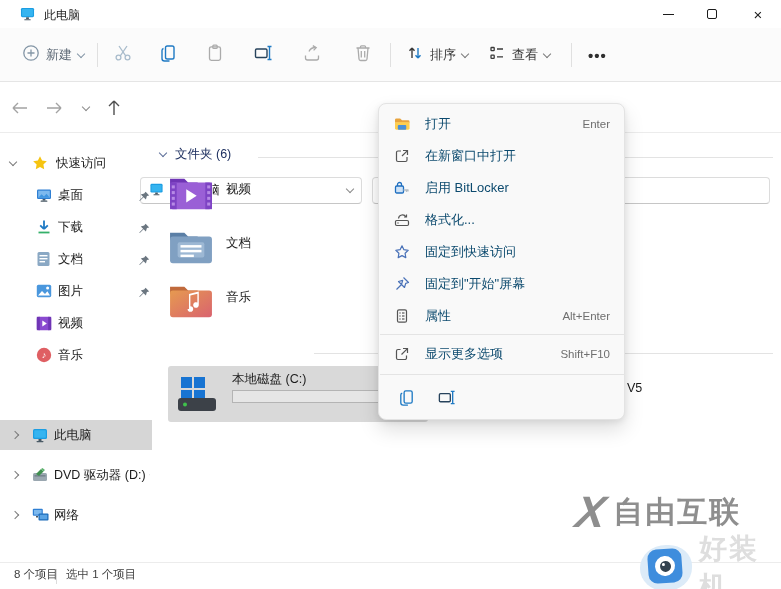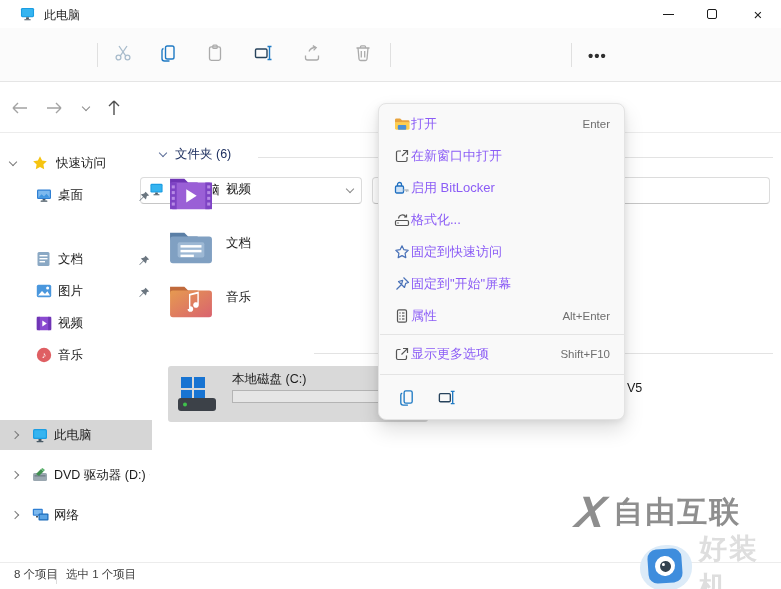--- a/index.html
+++ b/index.html
@@ -69,21 +69,21 @@
   .drive-cap { position:absolute; left:64px; top:40px; font-size:11.5px; color:#5d5d5d; white-space:nowrap; }
   .clipped-txt { position:absolute; left:475px; top:248px; font-size:12.5px; color:#1b1b1b; }
 
   
   .menu { position:absolute; left:378px; top:103px; width:247px; height:317px; background:#f9f9f9;
           border:1px solid #e3e3e3; border-radius:8px;
           box-shadow:0 10px 20px rgba(0,0,0,.13), 0 2px 6px rgba(0,0,0,.08); }
   .mi { position:absolute; left:5px; width:237px; height:32px; display:flex; align-items:center;
         border-radius:4px; padding:0 11px 0 9px; }
   .mic { width:18px; display:flex; justify-content:center; }
-  .mil { font-size:13px; color:#8b5cf6; }
+  .mil { font-size:13px; color:#0c4a6e; margin-left:14px; }
   .mis { margin-left:auto; font-size:11.5px; color:#6f6f6f;text-align:right; }
   .msep { position:absolute; left:1px; width:245px; height:1px; background:#e4e4e4; }
   .mqbtn { position:absolute; width:34px; height:30px; display:flex; align-items:center; justify-content:center; border-radius:4px; }
 
   
   .statusbar { position:absolute; left:0; top:562px; width:781px; height:27px; background:#fff;
                border-top:1px solid #ececec; }
   .st-txt { position:absolute; top:4px; font-size:11.5px; color:#3f3f3f; }
   .st-div { position:absolute; left:56px; top:6px; width:1px; height:15px; background:#dcdcdc; }
 
@@ -122,20 +122,30 @@
       </div>
     <div class="wbtn max">
         <span class="glyph-max"></span>
       </div>
     <div class="wbtn cls">
         <span class="glyph-cls">×</span>
       </div>
   </div>
 
   <div class="toolbar">
+    <div class="tbtn" style="left:16px">
+      <span>
+        <svg width="18" height="18" viewBox="0 0 18 18" fill="none" stroke="#8496a6" stroke-width="1.3">
+            <circle cx="9" cy="9" r="7.2"></circle>
+            <path d="M9 5.5v7M5.5 9h7"></path>
+          </svg>
+      </span>
+      <span class="tb-label">新建</span>
+      <span class="chev" style="border-color:#8496a6"></span>
+    </div>
     <div class="tb-divider" style="left:97px"></div>
 
     <div class="iconbtn" style="left:107px">
       <span><svg width="20" height="20" viewBox="0 0 20 20" fill="none" stroke="#a9bccc" stroke-width="1.3">
             <circle cx="5.5" cy="14.5" r="2.4"></circle>
             <circle cx="14.5" cy="14.5" r="2.4"></circle>
             <path d="M7.3 12.8L14 3M12.7 12.8L6 3"></path>
           </svg></span>
     </div>
     <div class="iconbtn" style="left:152px">
@@ -165,20 +175,37 @@
     </div>
     <div class="iconbtn" style="left:347px">
       <span><svg width="20" height="20" viewBox="0 0 20 20" fill="none" stroke="#ababab" stroke-width="1.3">
             <path d="M3.5 5h13M7.5 5V3.8a1 1 0 0 1 1-1h3a1 1 0 0 1 1 1V5"></path>
             <path d="M5 5l1 11a1.6 1.6 0 0 0 1.6 1.5h4.8A1.6 1.6 0 0 0 14 16l1-11"></path>
             <path d="M8.3 8v6.5M11.7 8v6.5"></path>
           </svg></span>
     </div>
 
     <div class="tb-divider" style="left:390px"></div>
+    <div class="tbtn" style="left:400px">
+      <span><svg width="18" height="18" viewBox="0 0 18 18" fill="none" stroke-width="1.4">
+            <path d="M6 14V4M6 4L3.5 6.8M6 4l2.5 2.8" stroke="#3a3a3a"></path>
+            <path d="M12 4v10M12 14l-2.5-2.8M12 14l2.5-2.8" stroke="#1f7ac4"></path>
+          </svg></span>
+      <span class="tb-label dark">排序</span>
+      <span class="chev"></span>
+    </div>
+    <div class="tbtn" style="left:482px">
+      <span><svg width="18" height="18" viewBox="0 0 18 18" fill="none" stroke="#3a3a3a" stroke-width="1.3">
+            <rect x="3" y="3.5" width="3.2" height="3.2" rx="0.6"></rect>
+            <rect x="3" y="11.2" width="3.2" height="3.2" rx="0.6"></rect>
+            <path d="M9 5h6M9 12.8h6"></path>
+          </svg></span>
+      <span class="tb-label dark">查看</span>
+      <span class="chev"></span>
+    </div>
     <div class="tb-divider" style="left:571px"></div>
     <div class="tbtn" style="left:582px; font-size:15px; letter-spacing:1px; color:#2f2f2f; font-weight:700;">
       <span>•••</span>
     </div>
   </div>
 
   <div class="navrow">
     <div class="navbtn" style="left:6px">
       <svg width="18" height="14" viewBox="0 0 18 14" fill="none" stroke="#a3a3a3" stroke-width="1.4">
           <path d="M16 7H2M2 7l5-5M2 7l5 5"></path>
@@ -236,20 +263,32 @@
             <rect x="6.6" y="11" width="2.8" height="1.6" fill="#4a5a66"></rect>
             <rect x="4.6" y="12.6" width="6.8" height="1.1" rx="0.5" fill="#4a5a66"></rect>
           </svg>
       </span>
       <span class="s-label" style="left:58px">桌面</span>
       <span class="s-pin"><svg width="12" height="12" viewBox="0 0 12 12">
             <path d="M7.6 0.8L11.2 4.4 8.9 5.1 7.9 8.5 5.6 6.2 1.8 10 1.3 9.5 5.1 5.7 2.8 3.4 6.2 2.4z" fill="#6b7680"></path>
           </svg></span>
     </div>
 
+    <div class="srow" style="top:79px">
+      <span class="s-ic" style="left:36px">
+        <svg width="16" height="16" viewBox="0 0 16 16" fill="none">
+            <path d="M8 1.5v8.5M8 10L4.2 6.4M8 10l3.8-3.6" stroke="#1f7ac4" stroke-width="1.8"></path>
+            <path d="M2.5 13.5h11" stroke="#35b06a" stroke-width="1.8"></path>
+          </svg>
+      </span>
+      <span class="s-label" style="left:58px">下载</span>
+      <span class="s-pin"><svg width="12" height="12" viewBox="0 0 12 12">
+            <path d="M7.6 0.8L11.2 4.4 8.9 5.1 7.9 8.5 5.6 6.2 1.8 10 1.3 9.5 5.1 5.7 2.8 3.4 6.2 2.4z" fill="#6b7680"></path>
+          </svg></span>
+    </div>
 
     <div class="srow" style="top:111px">
       <span class="s-ic" style="left:36px">
         <svg width="15" height="16" viewBox="0 0 15 16">
             <rect x="1.5" y="1" width="12" height="14" rx="1.5" fill="#8aa8c4"></rect>
             <rect x="3.5" y="4" width="8" height="1.4" fill="#fff"></rect>
             <rect x="3.5" y="7" width="8" height="1.4" fill="#fff"></rect>
             <rect x="3.5" y="10" width="5.5" height="1.4" fill="#fff"></rect>
           </svg>
       </span>

